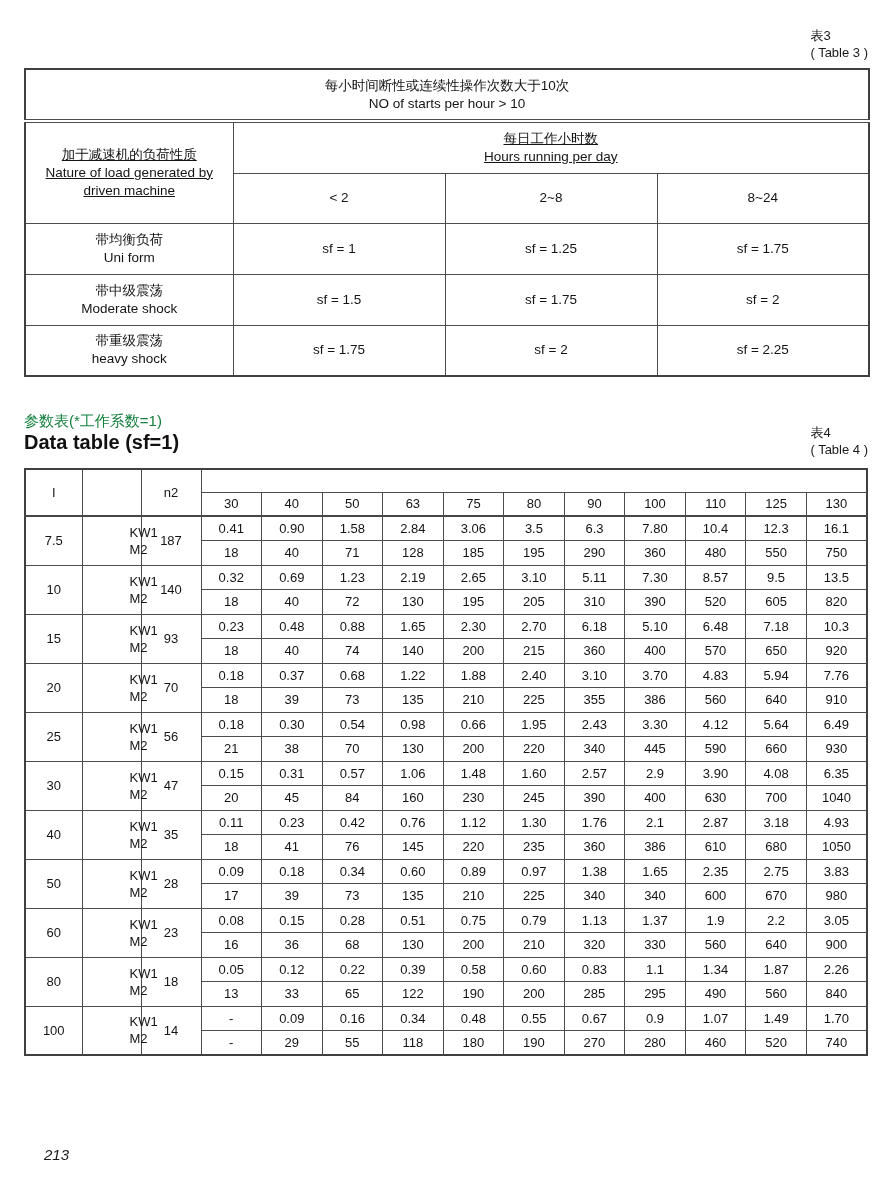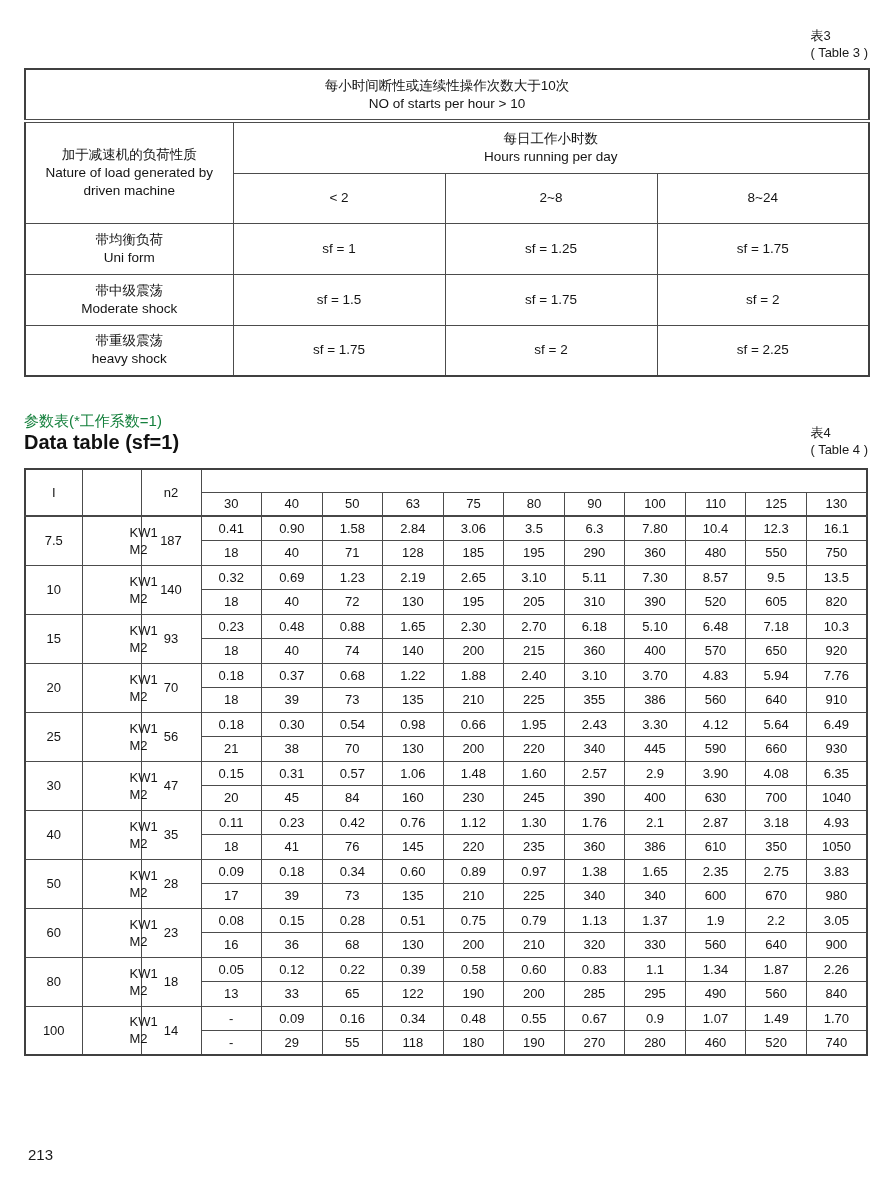--- a/index.html
+++ b/index.html
@@ -16,40 +16,40 @@
 
   
   .tag { position:absolute; right:20px; text-align:left; font-size:13px; line-height:17px; color:#1a1a1a; }
   .tag3 { top:27px; }
   .tag4 { top:424px; }
 
   
   .t3 { position:absolute; top:68px; left:24px; width:844px; font-size:13.5px; border:2px solid #404040; }
   .t3 td { line-height:18px; }
   .t3 tr.r1 td { height:52px; border-bottom:4px double #4c4c4c; }
-  .t3 tr.r2 td { height:52px; }
+  .t3 tr.r2 td { height:52px;text-decoration:underline; }
   .t3 tr.r3 td { height:50px; }
   #t3-body td { height:51px; }
 
   
   .t4-title { position:absolute; top:410px; left:24px; }
   .t4-title-cn { font-size:15px; line-height:21px; color:#15803d; }
   .t4-title-en { font-size:20px; line-height:22px; font-weight:bold; color:#111; }
 
   
   .t4 { position:absolute; top:468px; left:24px; width:844px; font-size:13px; border:2px solid #404040; }
   .t4 td { line-height:15px; }
   .t4 tr.band-row td.band { height:23px; }
   #t4-speeds-row td { height:24px; border-bottom:2px solid #474747; }
   .t4 thead td.hdr { border-bottom:2px solid #474747; }
   #t4-body td { height:24.5px; }
   #t4-body td.labcell div { line-height:17px;padding-left:45px; }
 
   
-  .pagenum { position:absolute; left:28px; top:1146px; font-size:15px; color:#1a1a1a; }
+  .pagenum { position:absolute; left:44px; top:1146px; font-size:15px; color:#1a1a1a;font-style:italic; }
 </style>
 </head>
 <body>
 
 <div class="tag tag3">
   <div>表3</div>
   <div>( Table 3 )</div>
 </div>
 
 <table class="t3">
@@ -366,21 +366,21 @@
       <tr>
         <td>18</td>
         <td>41</td>
         <td>76</td>
         <td>145</td>
         <td>220</td>
         <td>235</td>
         <td>360</td>
         <td>386</td>
         <td>610</td>
-        <td>350</td>
+        <td>680</td>
         <td>1050</td>
       </tr>
       <tr>
         <td rowspan="2">50</td>
         <td rowspan="2" class="labcell">
           <div>KW1</div>
           <div>M2</div>
         </td>
         <td rowspan="2">28</td>
         <td>0.09</td>

